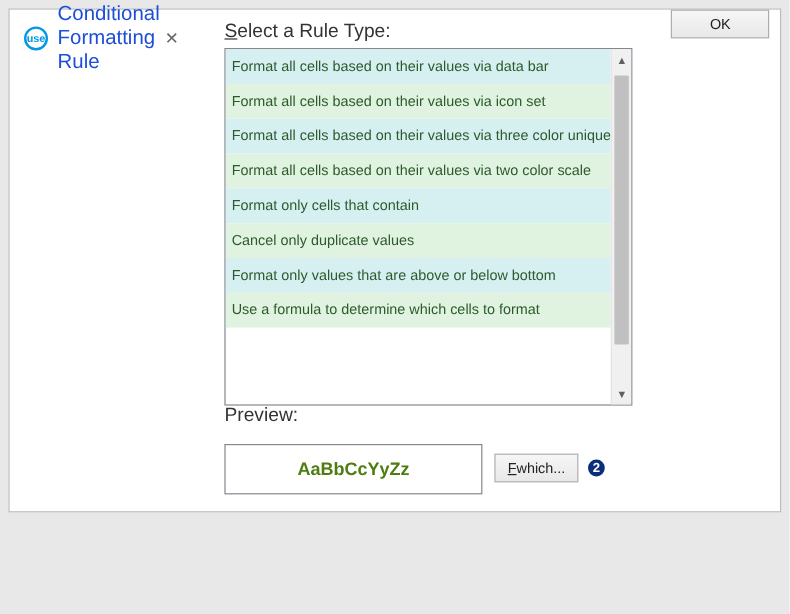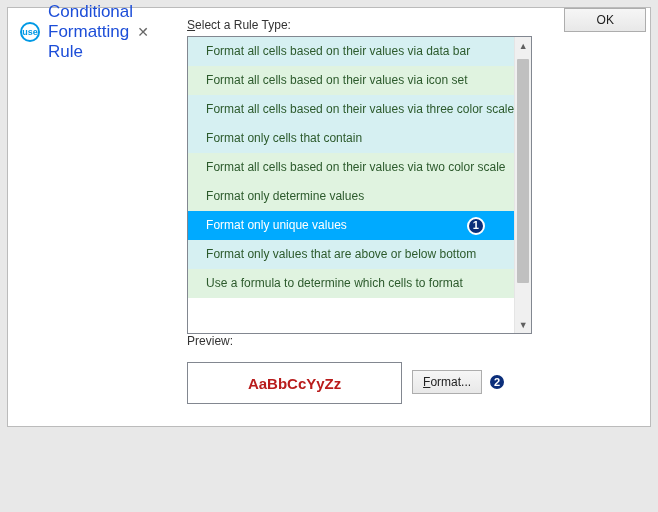--- a/index.html
+++ b/index.html
@@ -58,37 +58,37 @@
   }
   .content {
     flex: 1;
     padding: 10px 22px 0 22px;
     display: flex;
     flex-direction: column;
   }
   .label {
     color: #333;
     margin-bottom: 4px;
-    font-size: 12px;
+    font-size: 16px;
   }
   .underline { text-decoration: underline; }
   .list-wrap {
     border: 1px solid #828790;
     height: 298px;
     display: flex;
     background: #fff;
   }
   .list {
     flex: 1;
     overflow: hidden;
   }
   .rule-item {
     height: 29px;
     line-height: 29px;
-    padding-left: 18px;
+    padding-left: 5px;
     font-size: 12px;
     white-space: nowrap;
     position: relative;
   }
   .rule-item.blue { background: #d6f0f2; color: #2c5a2c; }
   .rule-item.green { background: #e0f3e0; color: #2c5a2c; }
   .rule-item.selected { background: #00aaff; color: #ffffff; }
   .rule-item .badge {
     display: inline-flex;
     width: 18px;
@@ -138,21 +138,21 @@
   }
   .preview-box {
     width: 215px;
     height: 42px;
     border: 1px solid #828790;
     display: flex;
     align-items: center;
     justify-content: center;
     font-weight: bold;
     font-size: 15px;
-    color: #b91c1c;
+    color: #4d7c0f;
     background: #fff;
   }
   .btn {
     height: 24px;
     border: 1px solid #adadad;
     background: linear-gradient(#f6f6f6, #e8e8e8);
     font-size: 12px;
     color: #222;
     padding: 0 10px;
     cursor: pointer;
@@ -201,43 +201,42 @@
 
   <div class="content">
     <div class="label">
       <span class="underline">S</span><span>elect a Rule Type:</span>
     </div>
 
     <div class="list-wrap">
       <div class="list" id="rule-list">
           <div class="rule-item blue"><span>Format all cells based on their values via data bar</span></div>
           <div class="rule-item green"><span>Format all cells based on their values via icon set</span></div>
-          <div class="rule-item blue"><span>Format all cells based on their values via three color scale</span></div>
+          <div class="rule-item blue"><span>Format all cells based on their values via three color unique</span></div>
+          <div class="rule-item green"><span>Format all cells based on their values via two color scale</span></div>
           <div class="rule-item blue"><span>Format only cells that contain</span></div>
-          <div class="rule-item green"><span>Format all cells based on their values via two color scale</span></div>
-          <div class="rule-item green"><span>Format only determine values</span></div>
-          <div class="rule-item selected"><span>Format only unique values</span><span class="badge">1</span></div>
+          <div class="rule-item green"><span>Cancel only duplicate values</span></div>
           <div class="rule-item blue"><span>Format only values that are above or below bottom</span></div>
           <div class="rule-item green"><span>Use a formula to determine which cells to format</span></div>
         </div>
       <div class="scroll">
         <div class="arrow up">▲</div>
         <div class="thumb"></div>
         <div class="arrow down">▼</div>
       </div>
     </div>
 
     <div class="label" style="">Preview:</div>
 
     <div class="preview-row">
       <div class="preview-box">AaBbCcYyZz</div>
       <div class="format-btn-wrap">
         <button class="btn">
             <span class="underline">F</span>
-            <span>ormat...</span>
+            <span>which...</span>
           </button>
         <span class="badge2">2</span>
       </div>
     </div>
   </div>
 
   <div class="footer">
     <button class="btn">OK</button>
   </div>
 </div>

